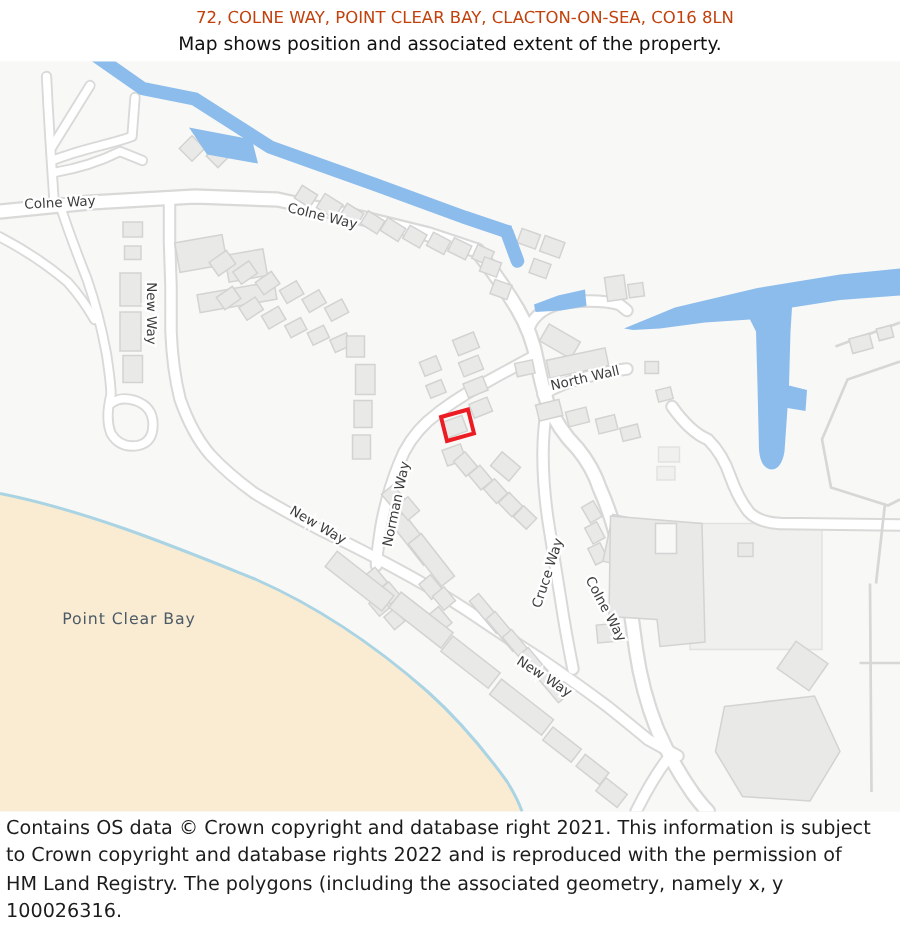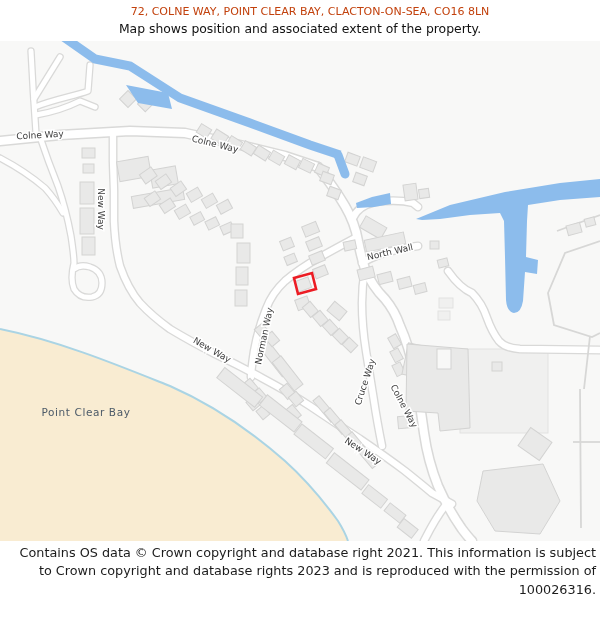--- a/index.html
+++ b/index.html
@@ -2,21 +2,21 @@
 <html><head>
 <meta charset="utf-8">
 <style>
   html,body{margin:0;padding:0;background:#fff;}
   body{width:600px;height:625px;overflow:hidden;font-family:"DejaVu Sans","Liberation Sans",sans-serif;}
   .header{height:38px;text-align:center;padding-top:3px;background:#fff;}
   .header .title{font-size:11px;color:#c2410c;line-height:17px;margin-left:20px;}
   .header .subtitle{font-size:12.4px;color:#111;line-height:17px;}
   .map-wrap{width:600px;height:500px;position:relative;background:#f8f8f7;}
   .footer{background:#fff;padding:3px 4px 0 4px;}
-  .footer div{font-size:12.8px;color:#1c1c1c;line-height:18.3px;white-space:nowrap;text-align:right;}
+  .footer div{font-size:12.8px;color:#1c1c1c;line-height:18.3px;white-space:nowrap;}
   svg text.rl{font-size:9px;fill:#3d3d3d;stroke:#ffffff;stroke-width:3px;paint-order:stroke;font-family:"DejaVu Sans","Liberation Sans",sans-serif;}
   svg text.bay{font-size:10.5px;letter-spacing:.6px;stroke:#f9ecd2;stroke-width:3px;paint-order:stroke;font-family:"DejaVu Sans","Liberation Sans",sans-serif;}
   .bld{fill:#e9e9e8;stroke:#d3d3d2;stroke-width:1;}
   .pale{fill:#f0f0ef;stroke:#e2e2e1;stroke-width:1;}
   .case{fill:none;stroke:#d9d9d8;stroke-linecap:round;stroke-linejoin:round;}
   .road{fill:none;stroke:#ffffff;stroke-linecap:round;stroke-linejoin:round;}
   .path-line{fill:none;stroke:#d7d7d6;stroke-width:1.8;}
 </style>
 </head>
 <body>
@@ -209,15 +209,16 @@
     <text class="rl" x="264" y="298" text-anchor="middle" transform="rotate(-78 264 295)">Norman Way</text>
     <text class="rl" x="390" y="214" text-anchor="middle" transform="rotate(-13 390 211)">North Wall</text>
     <text class="rl" x="365" y="344" text-anchor="middle" transform="rotate(-72 365 341)">Cruce Way</text>
     <text class="bay" x="86" y="375" text-anchor="middle" fill="#4c5a68">Point Clear Bay</text>
   </g>
 </svg>
 </div>
 
 <div class="footer">
   <div>Contains OS data © Crown copyright and database right 2021. This information is subject</div>
-  <div>to Crown copyright and database rights 2023 and is reproduced with the permission of</div>
+  <div>to Crown copyright and database rights 2022 and is reproduced with the permission of</div>
+  <div>HM Land Registry. The polygons (including the associated geometry, namely x, y</div>
   <div>100026316.</div>
 </div>
 
 </body></html>

